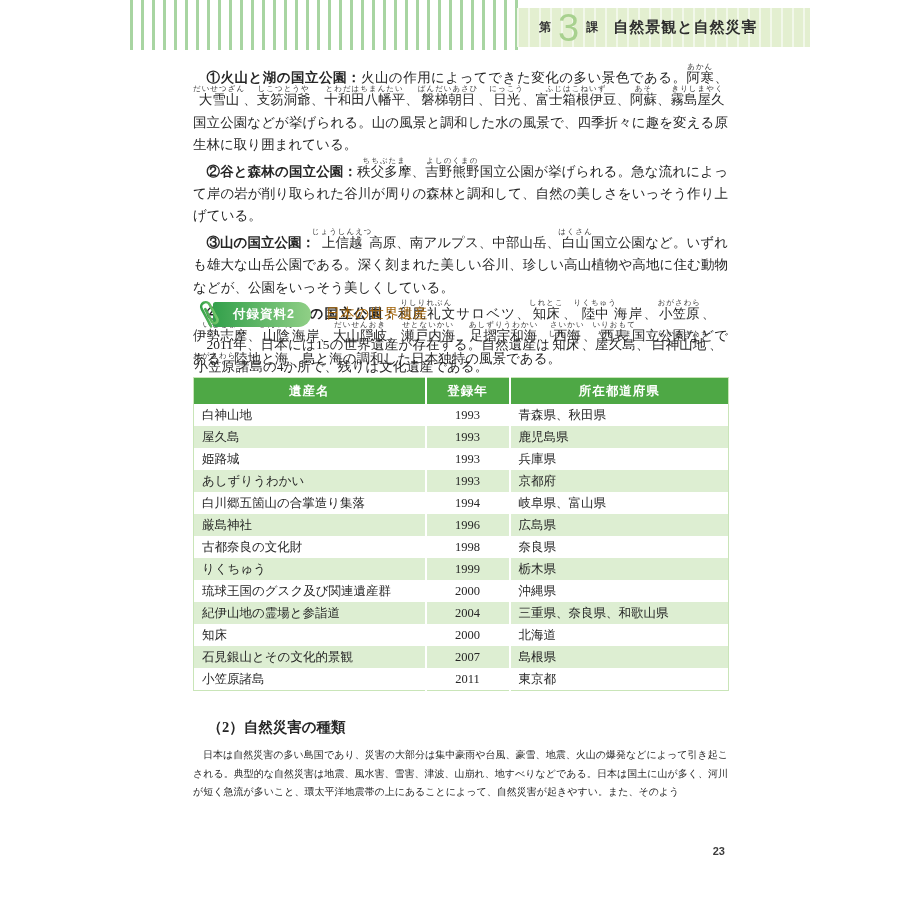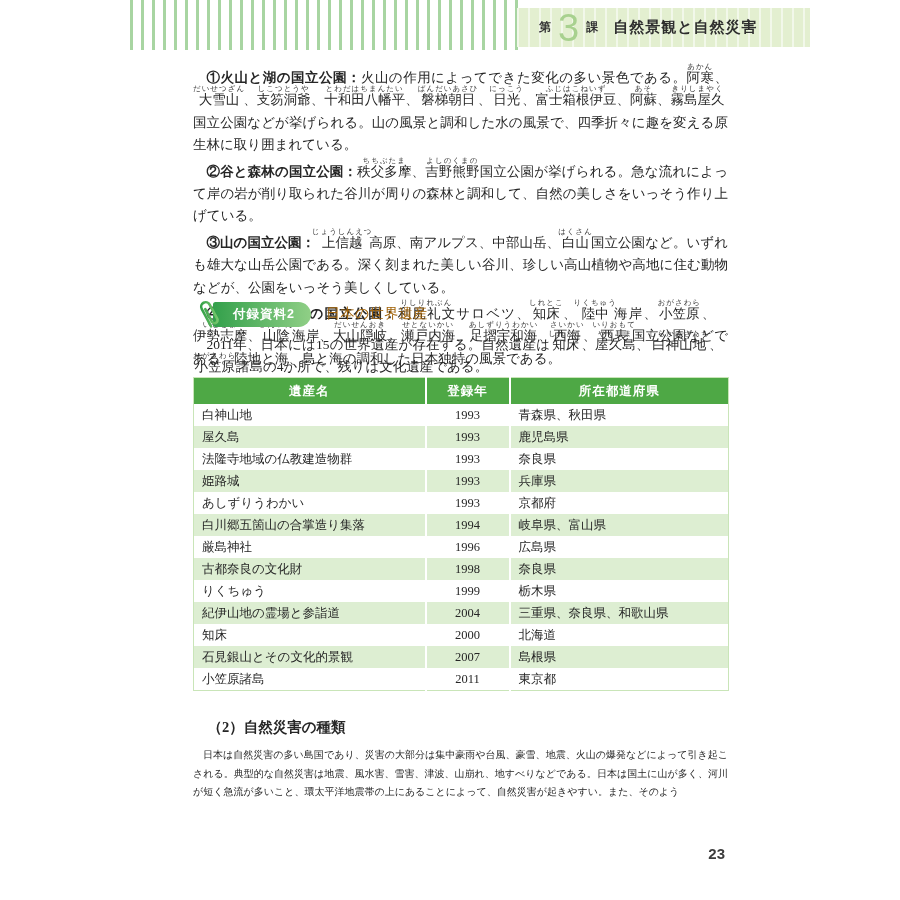--- a/index.html
+++ b/index.html
@@ -68,21 +68,21 @@
   .heritage td{height:20px;padding:1px 8px;white-space:nowrap;overflow:hidden;}
   .heritage tbody tr:nth-child(even){background:var(--row-alt);}
   .heritage td.year{text-align:center;padding:1px 2px;}
   
   .section2{position:absolute;left:193px;top:718px;width:535px;}
   .section2 h3{font-size:14.5px;font-weight:bold;margin:0 0 9px 0;text-indent:1em;}
   .section2 p{font-size:10px;line-height:1.86;margin:0;text-indent:1em;text-align:justify;}
   
   .pageno{
     position:absolute;left:690px;top:845px;width:35px;text-align:right;
-    font-family:"Liberation Sans","DejaVu Sans",sans-serif;font-size:15px;font-weight:bold;color:#3c3c3c;
+    font-family:"Liberation Sans","DejaVu Sans",sans-serif;font-size:11px;font-weight:bold;color:#3c3c3c;
   }
 </style>
 </head>
 <body>
 
 <div class="hdr-stripes"></div>
 <div class="hdr-band">
   <span class="lesson-prefix">第</span>
   <span class="lesson-number">3</span>
   <span class="lesson-suffix">課</span>
@@ -132,25 +132,20 @@
         <td class="name">白神山地</td>
         <td class="year">1993</td>
         <td class="pref">青森県、秋田県</td>
       </tr>
       <tr>
         <td class="name">屋久島</td>
         <td class="year">1993</td>
         <td class="pref">鹿児島県</td>
       </tr>
       <tr>
-        <td class="name">法隆寺地域の仏教建造物群</td>
-        <td class="year">1993</td>
-        <td class="pref">奈良県</td>
-      </tr>
-      <tr>
         <td class="name">姫路城</td>
         <td class="year">1993</td>
         <td class="pref">兵庫県</td>
       </tr>
       <tr>
         <td class="name">あしずりうわかい</td>
         <td class="year">1993</td>
         <td class="pref">京都府</td>
       </tr>
       <tr>
@@ -167,20 +162,25 @@
         <td class="name">古都奈良の文化財</td>
         <td class="year">1998</td>
         <td class="pref">奈良県</td>
       </tr>
       <tr>
         <td class="name">りくちゅう</td>
         <td class="year">1999</td>
         <td class="pref">栃木県</td>
       </tr>
       <tr>
+        <td class="name">琉球王国のグスク及び関連遺産群</td>
+        <td class="year">2000</td>
+        <td class="pref">沖縄県</td>
+      </tr>
+      <tr>
         <td class="name">紀伊山地の霊場と参詣道</td>
         <td class="year">2004</td>
         <td class="pref">三重県、奈良県、和歌山県</td>
       </tr>
       <tr>
         <td class="name">知床</td>
         <td class="year">2000</td>
         <td class="pref">北海道</td>
       </tr>
       <tr>

